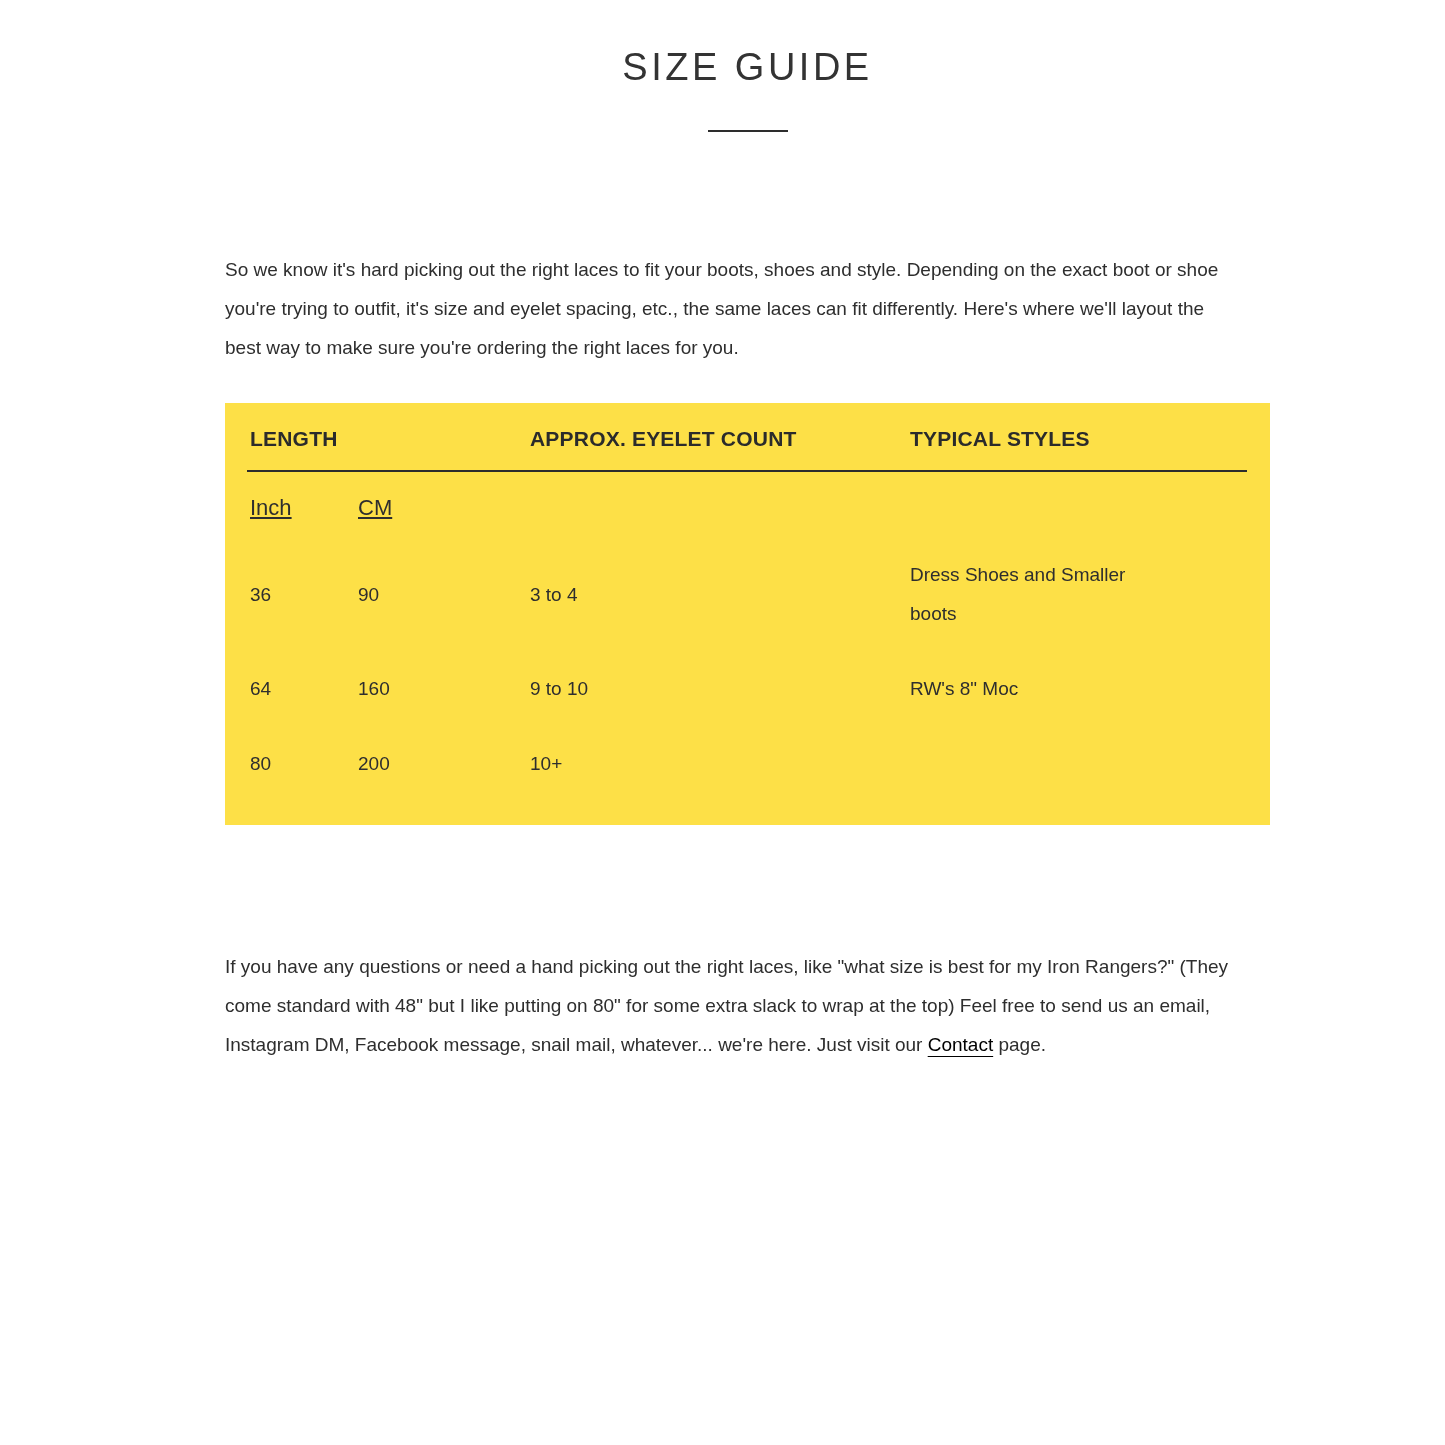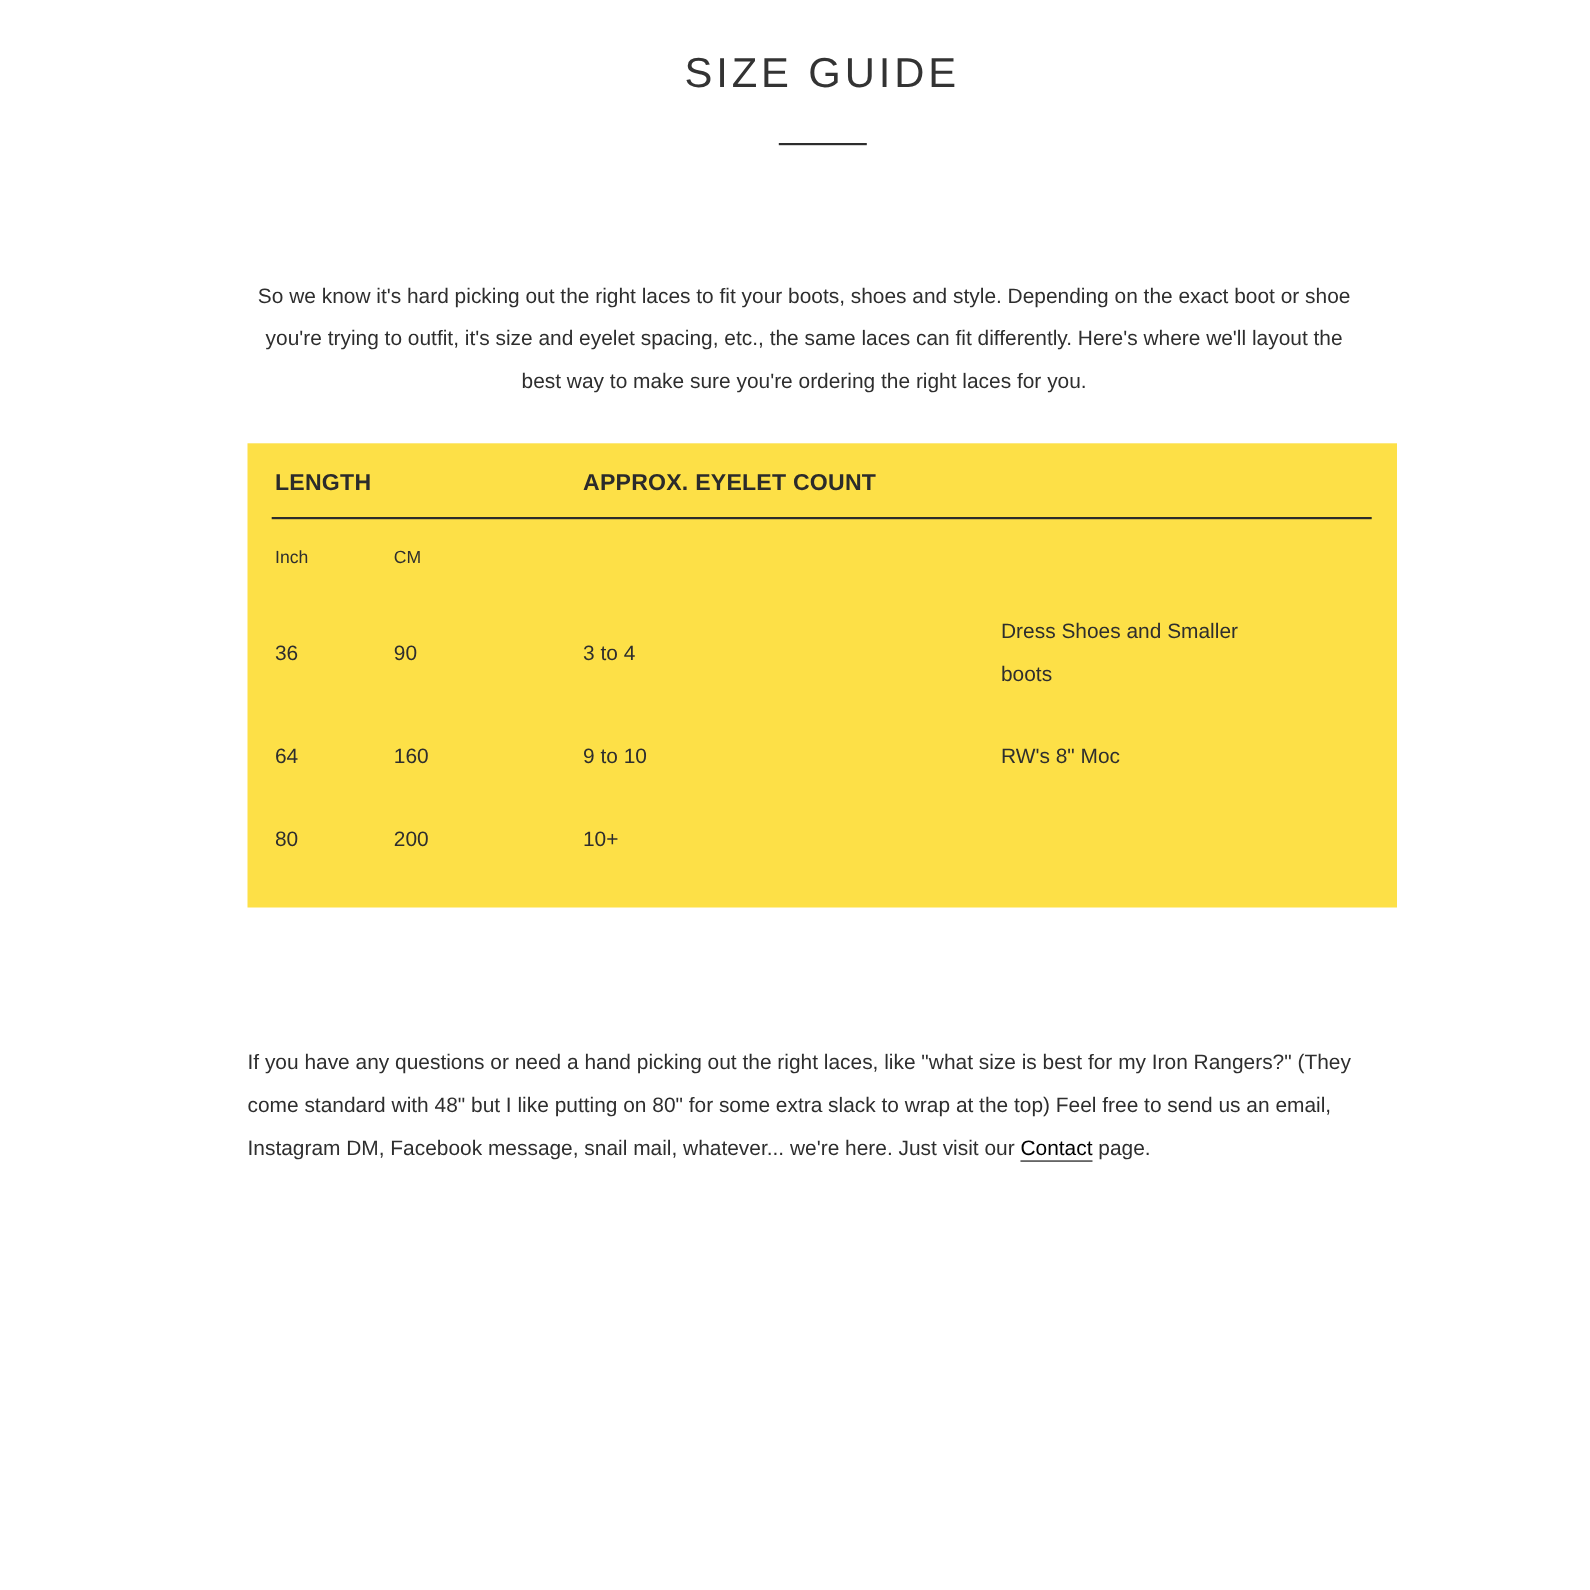--- a/index.html
+++ b/index.html
@@ -29,21 +29,21 @@
     height: 0;
     border-top: 2px solid #2d2d2d;
     margin: 40px auto 0 auto;
   }
   p.body-text {
     font-size: 19px;
     line-height: 39px;
     max-width: 1012px;
     color: #2e2e2e;
   }
-  .intro-paragraph { margin-top: 118px; text-align: center; }
+  .intro-paragraph { margin-top: 118px; }
   .measure-paragraph { margin-top: 82px; }
   .help-paragraph { margin-top: 122px; }
 
   
   .size-table {
     margin-top: 36px;
     background: #fde047;
     padding: 22px 0 24px 0;
   }
   .tbl-row {
@@ -66,22 +66,23 @@
   .hdr-eyelet { grid-column: 3; }
   .hdr-styles { grid-column: 4; }
   .tbl-rule {
     height: 0;
     border-top: 2px solid #2c2c2c;
     margin: 0 23px 0 22px;
   }
   .units-row {
     padding-top: 16px;
     padding-bottom: 10px;
-    font-size: 16px;
+    font-size: 22px;
     line-height: 39px;
+    text-decoration: underline;
   }
   .data-row {
     padding-top: 18px;
     padding-bottom: 18px;
     font-size: 19px;
     line-height: 39px;
   }
   .cell { align-self: center; }
   .cell-styles-narrow { max-width: 250px; }
 
@@ -102,20 +103,21 @@
   <div class="title-divider"></div>
 
   <p class="body-text intro-paragraph">So we know it's hard picking out the right laces to fit your boots, shoes and style. Depending on the exact boot or shoe you're trying to outfit, it's size and eyelet spacing, etc., the same laces can fit differently. Here's where we'll layout the best way to make sure you're ordering the right laces for you.</p>
 
 
   <div class="size-table">
 
     <div class="tbl-row tbl-header-row">
       <div class="hdr hdr-length">LENGTH</div>
       <div class="hdr hdr-eyelet">APPROX. EYELET COUNT</div>
+      <div class="hdr hdr-styles">TYPICAL STYLES</div>
     </div>
 
     <div class="tbl-rule"></div>
 
     <div class="tbl-row units-row">
       <div class="cell">Inch</div>
       <div class="cell">CM</div>
       <div class="cell"></div>
       <div class="cell"></div>
     </div>

